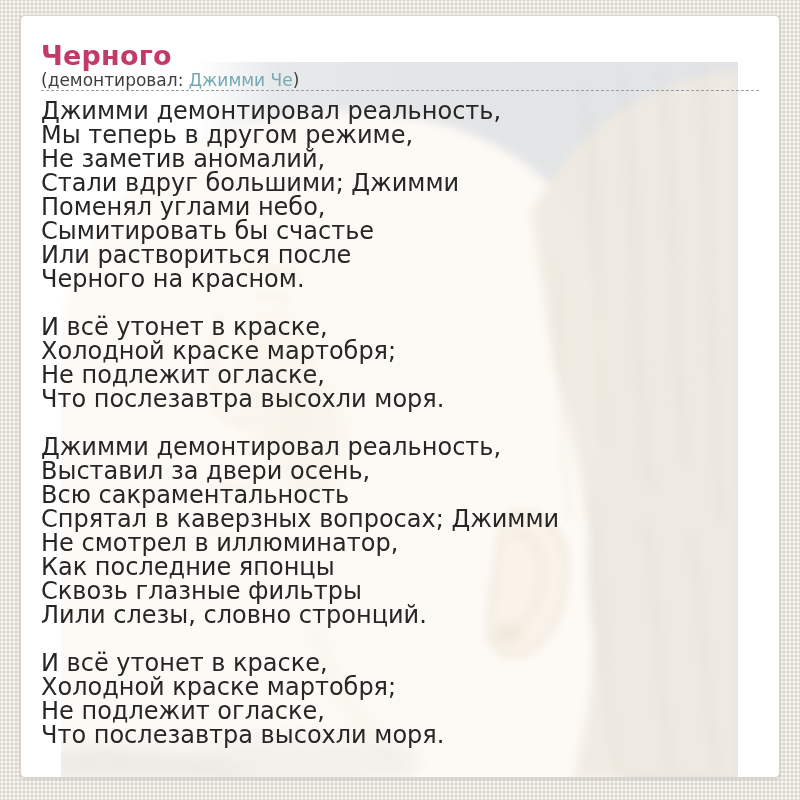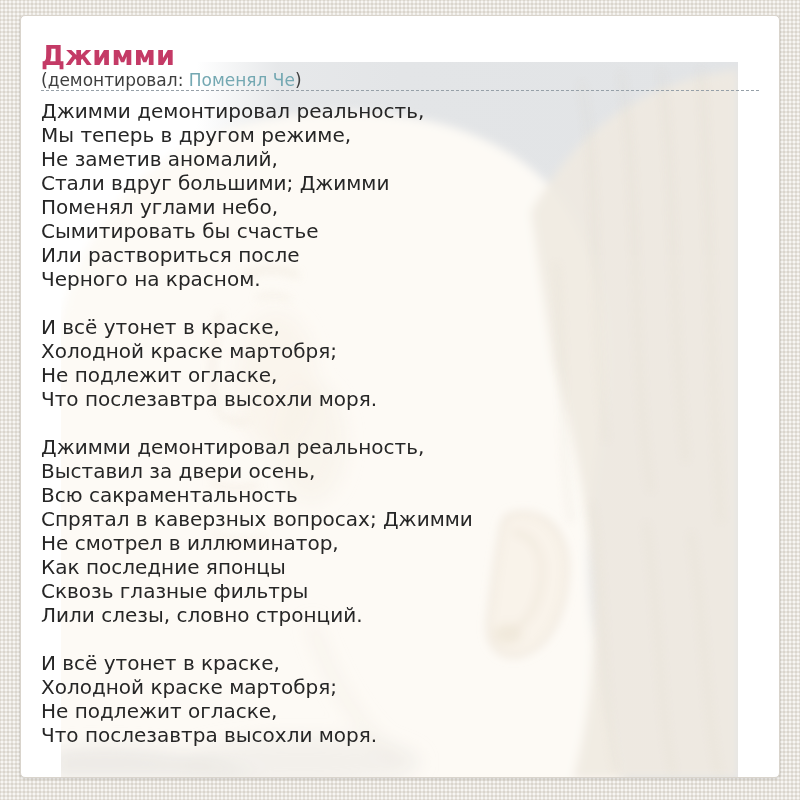--- a/index.html
+++ b/index.html
@@ -38,21 +38,21 @@
   }
   .artist-line{
     font-size:17px; line-height:20px; color:#3f3f3f;
   }
   .artist-link{
     color:#74a8b2; text-decoration:none; cursor:pointer;
   }
   .lyrics{
     position:relative; z-index:2;
     margin:8px 20px 0;
-    font-size:20px; line-height:24px;
+    font-size:24px; line-height:24px;
     color:#262626;
     white-space:pre-line;
   }
 </style>
 </head>
 <body>
 
 <div class="page">
   <div class="card">
 
@@ -111,22 +111,22 @@
           <ellipse cx="215" cy="320" rx="40" ry="70" fill="#f8f1e8" opacity="0.6"></ellipse>
           <ellipse cx="250" cy="380" rx="35" ry="60" fill="#f6efe5" opacity="0.5"></ellipse>
           <path d="M 250,560 C 270,620 300,670 340,700" stroke="#eee7db" stroke-width="8" fill="none" opacity="0.5"></path>
           <path d="M -10,717 L 200,717 C 140,688 60,678 -10,688 Z" fill="#e8e6e2" opacity="0.8"></path>
           <ellipse cx="240" cy="700" rx="120" ry="26" fill="#e6e4e0" opacity="0.45"></ellipse>
         </g>
       </svg>
     </div>
 
     <div class="header">
-      <h1 class="song-title">Джимми</h1>
-      <div class="artist-line"><span>(демонтировал: </span><a class="artist-link" href="#">Поменял Че</a><span>)</span></div>
+      <h1 class="song-title">Черного</h1>
+      <div class="artist-line"><span>(демонтировал: </span><a class="artist-link" href="#">Джимми Че</a><span>)</span></div>
     </div>
 
     <div class="lyrics">Джимми демонтировал реальность,
 Мы теперь в другом режиме,
 Не заметив аномалий,
 Стали вдруг большими; Джимми
 Поменял углами небо,
 Сымитировать бы счастье
 Или раствориться после
 Черного на красном.

